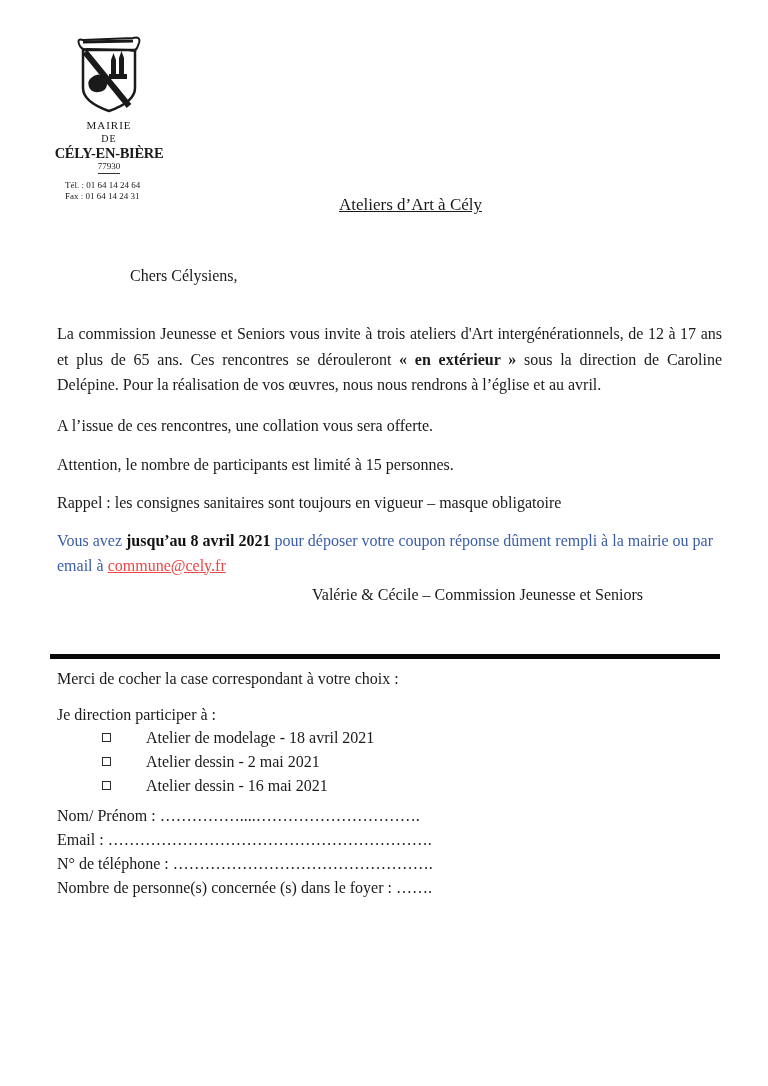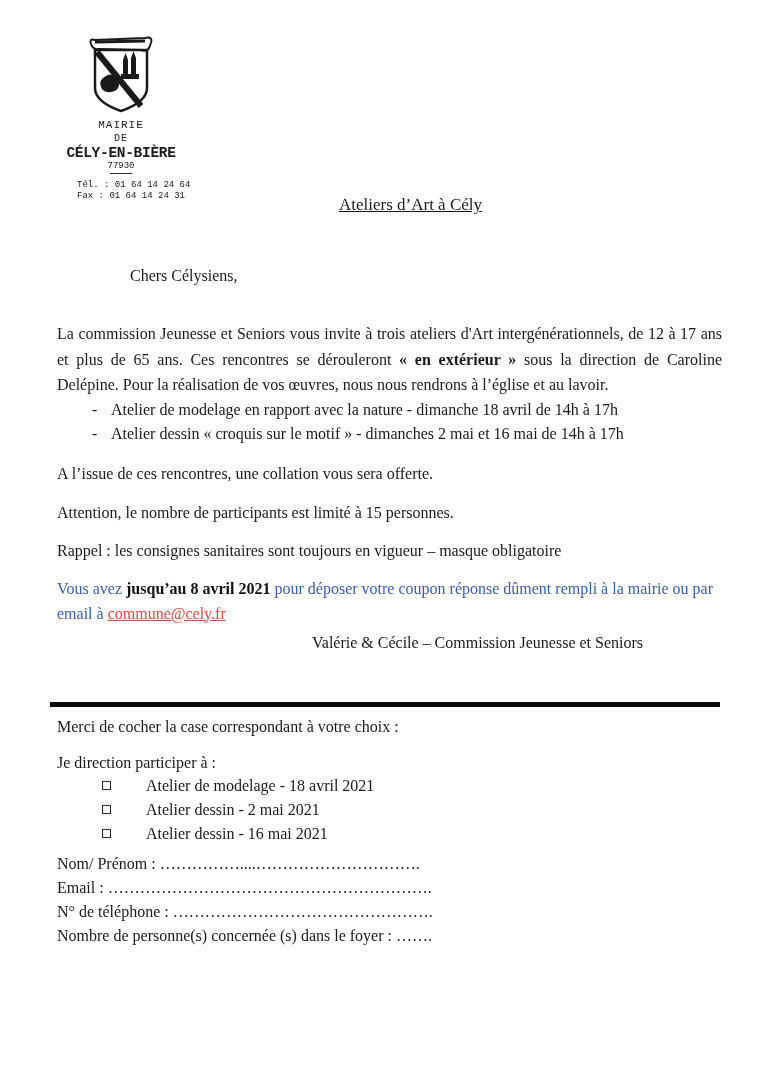--- a/index.html
+++ b/index.html
@@ -10,22 +10,21 @@
     margin:0 auto;
     background:#ffffff;
     font-family:"Liberation Serif", serif;
     color:#1a1a1a;
     overflow:hidden;
   }
   
   .letterhead {
     position:absolute; top:36px; left:53px; width:112px;
     text-align:center;
-    font-family:Liberation Mono, monospace;
-    margin-left:12px;
+    font-family:Liberation Serif, serif;
   }
   .crest { display:block; margin:0 auto 2px auto; }
   .lh-mairie { font-size:11px; letter-spacing:1px; line-height:14px; }
   .lh-de     { font-size:10px; letter-spacing:1px; line-height:13px; }
   .lh-name   { font-size:14.5px; font-weight:bold; letter-spacing:-0.3px; line-height:16px; white-space:nowrap; }
   .lh-cp     { font-size:9px; line-height:11px; }
   .lh-cp-rule{ width:22px; height:0; border-bottom:1px solid #333; margin:1px auto 6px auto; }
   .lh-tel, .lh-fax { font-size:9px; line-height:11px; text-align:left; padding-left:12px; white-space:nowrap; }
   
   .content { padding:0 46px 0 57px; }
@@ -101,26 +100,22 @@
     <div class="lh-cp-rule"></div>
     <div class="lh-tel">Tél. : 01 64 14 24 64</div>
     <div class="lh-fax">Fax : 01 64 14 24 31</div>
   </div>
 
   <div class="content">
     <h1 class="doc-title">Ateliers d’Art à Cély</h1>
 
     <div class="salutation">Chers Célysiens,</div>
 
-    <p class="intro"><span>La commission Jeunesse et Seniors vous invite à trois ateliers d'Art intergénérationnels, de 12 à 17 ans et plus de 65 ans. Ces rencontres se dérouleront </span><span class="bold">« en extérieur »</span><span> sous la direction de Caroline Delépine. Pour la réalisation de vos œuvres, nous nous rendrons à l’église et au lavoir.</span></p>
+    <p class="intro"><span>La commission Jeunesse et Seniors vous invite à trois ateliers d'Art intergénérationnels, de 12 à 17 ans et plus de 65 ans. Ces rencontres se dérouleront </span><span class="bold">« en extérieur »</span><span> sous la direction de Caroline Delépine. Pour la réalisation de vos œuvres, nous nous rendrons à l’église et au avril.</span></p>
 
-    <ul class="workshops">
-      <li><span class="dash">-</span><span>Atelier de modelage en rapport avec la nature - dimanche 18 avril de 14h à 17h</span></li>
-      <li><span class="dash">-</span><span>Atelier dessin « croquis sur le motif » - dimanches 2 mai et 16 mai de 14h à 17h</span></li>
-    </ul>
 
     <div class="line collation">A l’issue de ces rencontres, une collation vous sera offerte.</div>
     <div class="line attention">Attention, le nombre de participants est limité à 15 personnes.</div>
     <div class="line rappel">Rappel : les consignes sanitaires sont toujours en vigueur – masque obligatoire</div>
 
     <p class="deadline"><span>Vous avez </span><span class="bold">jusqu’au 8 avril 2021</span><span> pour déposer votre coupon réponse dûment rempli à la mairie ou par email à </span><span class="email-link">commune@cely.fr</span></p>
 
     <div class="signature">Valérie &amp; Cécile – Commission Jeunesse et Seniors</div>
 
     <div class="divider"></div>

